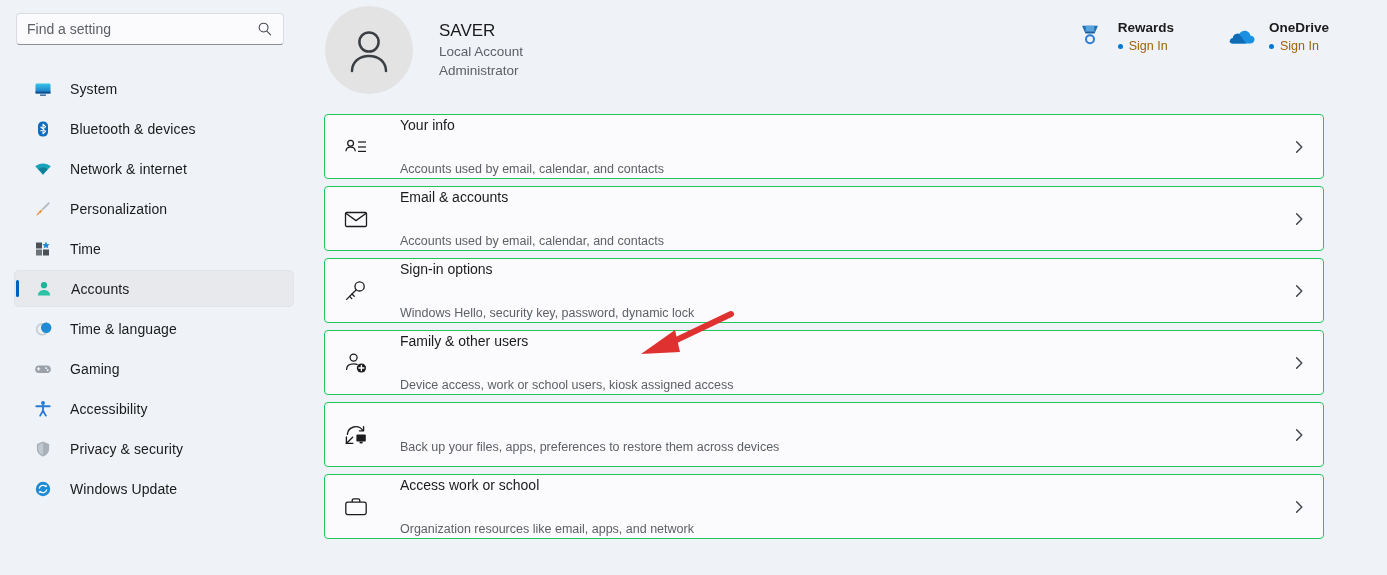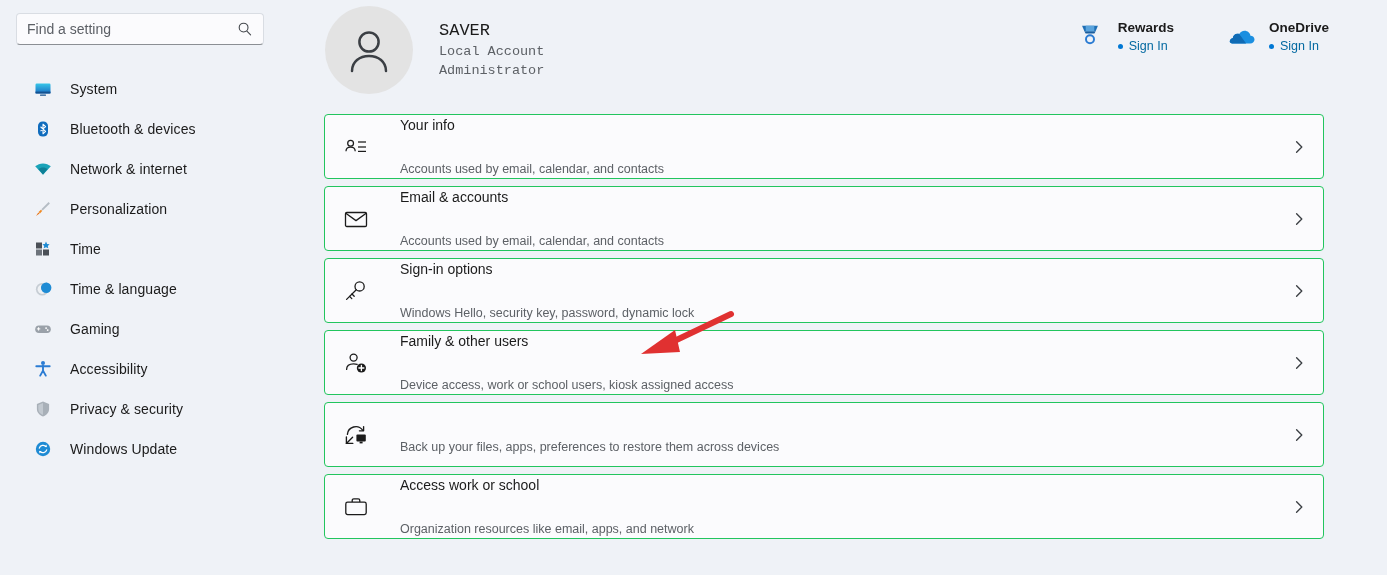--- a/index.html
+++ b/index.html
@@ -8,21 +8,21 @@
     background: #eff2f7;
     font-family: "Liberation Sans", sans-serif;
     overflow: hidden;
   }
   .app { position: relative; width: 1387px; height: 575px; display: flex; }
 
   
   .sidebar { width: 310px; flex: 0 0 310px; padding-top: 13px; }
   .search-wrap { margin: 0 16px 0 16px; position: relative; }
   .search-box {
-    width: 248px; height: 32px;
+    width: 268px; height: 32px;
     background: #fbfbfd;
     border: 1px solid #d9dde3;
     border-bottom: 1px solid #8b8f94;
     border-radius: 4px;
     display: flex; align-items: center;
     padding: 0 10px;
   }
   .search-placeholder { font-size: 14px; color: #5b5f65; flex: 1; }
   .search-icon { width: 16px; height: 16px; flex: 0 0 16px; }
 
@@ -46,30 +46,30 @@
 
   
   .main { flex: 1; position: relative; }
 
   .profile { display: flex; align-items: center; padding: 8px 0 0 15px; height: 92px; }
   .avatar {
     width: 88px; height: 88px; border-radius: 50%;
     background: #e3e3e3; display: flex; align-items: center; justify-content: center;
     flex: 0 0 88px;
   }
-  .profile-text { margin-left: 26px; font-family: Liberation Mono, monospace; }
+  .profile-text { margin-left: 26px; }
   .profile-name { font-size: 17px; color: #1b1b1b; line-height: 22px; }
   .profile-sub { font-size: 13.5px; color: #5d6166; line-height: 19px; }
 
   .account-links { position: absolute; top: 18px; right: 58px; display: flex; gap: 52px; }
   .acct { display: flex; align-items: flex-start; cursor: pointer; }
   .acct-icon { width: 30px; height: 30px; flex: 0 0 30px; display: flex; align-items: center; justify-content: center; margin-top: 2px; }
   .acct-text { margin-left: 13px; }
   .acct-title { font-size: 13.5px; font-weight: bold; color: #1b1b1b; line-height: 19px; }
-  .acct-status { font-size: 12.5px; color: #0369a1; line-height: 18px; display: flex; align-items: center; }
+  .acct-status { font-size: 12.5px; color: #a16207; line-height: 18px; display: flex; align-items: center; }
   .dot { width: 5px; height: 5px; border-radius: 50%; background: #0078d4; margin-right: 6px; flex: 0 0 5px; }
 
   .cards { margin: 22px 63px 0 14px; }
   .card {
     background: #fbfbfd;
     border: 1px solid #22c55e;
     border-radius: 4px;
     height: 65px;
     margin-bottom: 7px;
     display: flex; align-items: center;
@@ -157,20 +157,29 @@
           <svg viewBox="0 0 18 18" width="18" height="18">
               <rect x="2" y="2.5" width="6" height="6" fill="#4b5057"></rect>
               <rect x="2" y="9.5" width="6" height="6" fill="#6d737b"></rect>
               <rect x="9" y="9.5" width="6" height="6" fill="#4b5057"></rect>
               <path d="M12 1.6l1.1 2.3 2.5.3-1.8 1.7.5 2.4L12 7.2 9.7 8.3l.5-2.4-1.8-1.7 2.5-.3z" fill="#1e8bd4"></path>
             </svg>
         </span>
         <span class="nav-label">Time</span>
       </div>
 
+      <div class="nav-item selected">
+        <span class="nav-icon">
+          <svg viewBox="0 0 18 18" width="18" height="18">
+              <circle cx="9" cy="5.2" r="3.1" fill="#1fb39a"></circle>
+              <path d="M2.9 15.4c0-3.4 2.7-5.5 6.1-5.5s6.1 2.1 6.1 5.5z" fill="#2cc3a6"></path>
+            </svg>
+        </span>
+        <span class="nav-label">Accounts</span>
+      </div>
 
       <div class="nav-item">
         <span class="nav-icon">
           <svg viewBox="0 0 18 18" width="18" height="18">
               <circle cx="8.2" cy="9.3" r="6.3" fill="#c6cdd4"></circle>
               <circle cx="8.2" cy="9.3" r="4.6" fill="#eef1f4"></circle>
               <path d="M8.2 6.1v3.3l2.3 1.4" fill="none" stroke="#4b5057" stroke-width="1" stroke-linecap="round"></path>
               <path d="M11.6 1.9a6.2 6.2 0 0 1 0 11.6 6.9 6.9 0 0 0 0-11.6z" fill="#1e8bd4"></path>
               <circle cx="12.2" cy="7.7" r="5.2" fill="#1e8bd4"></circle>
             </svg>

